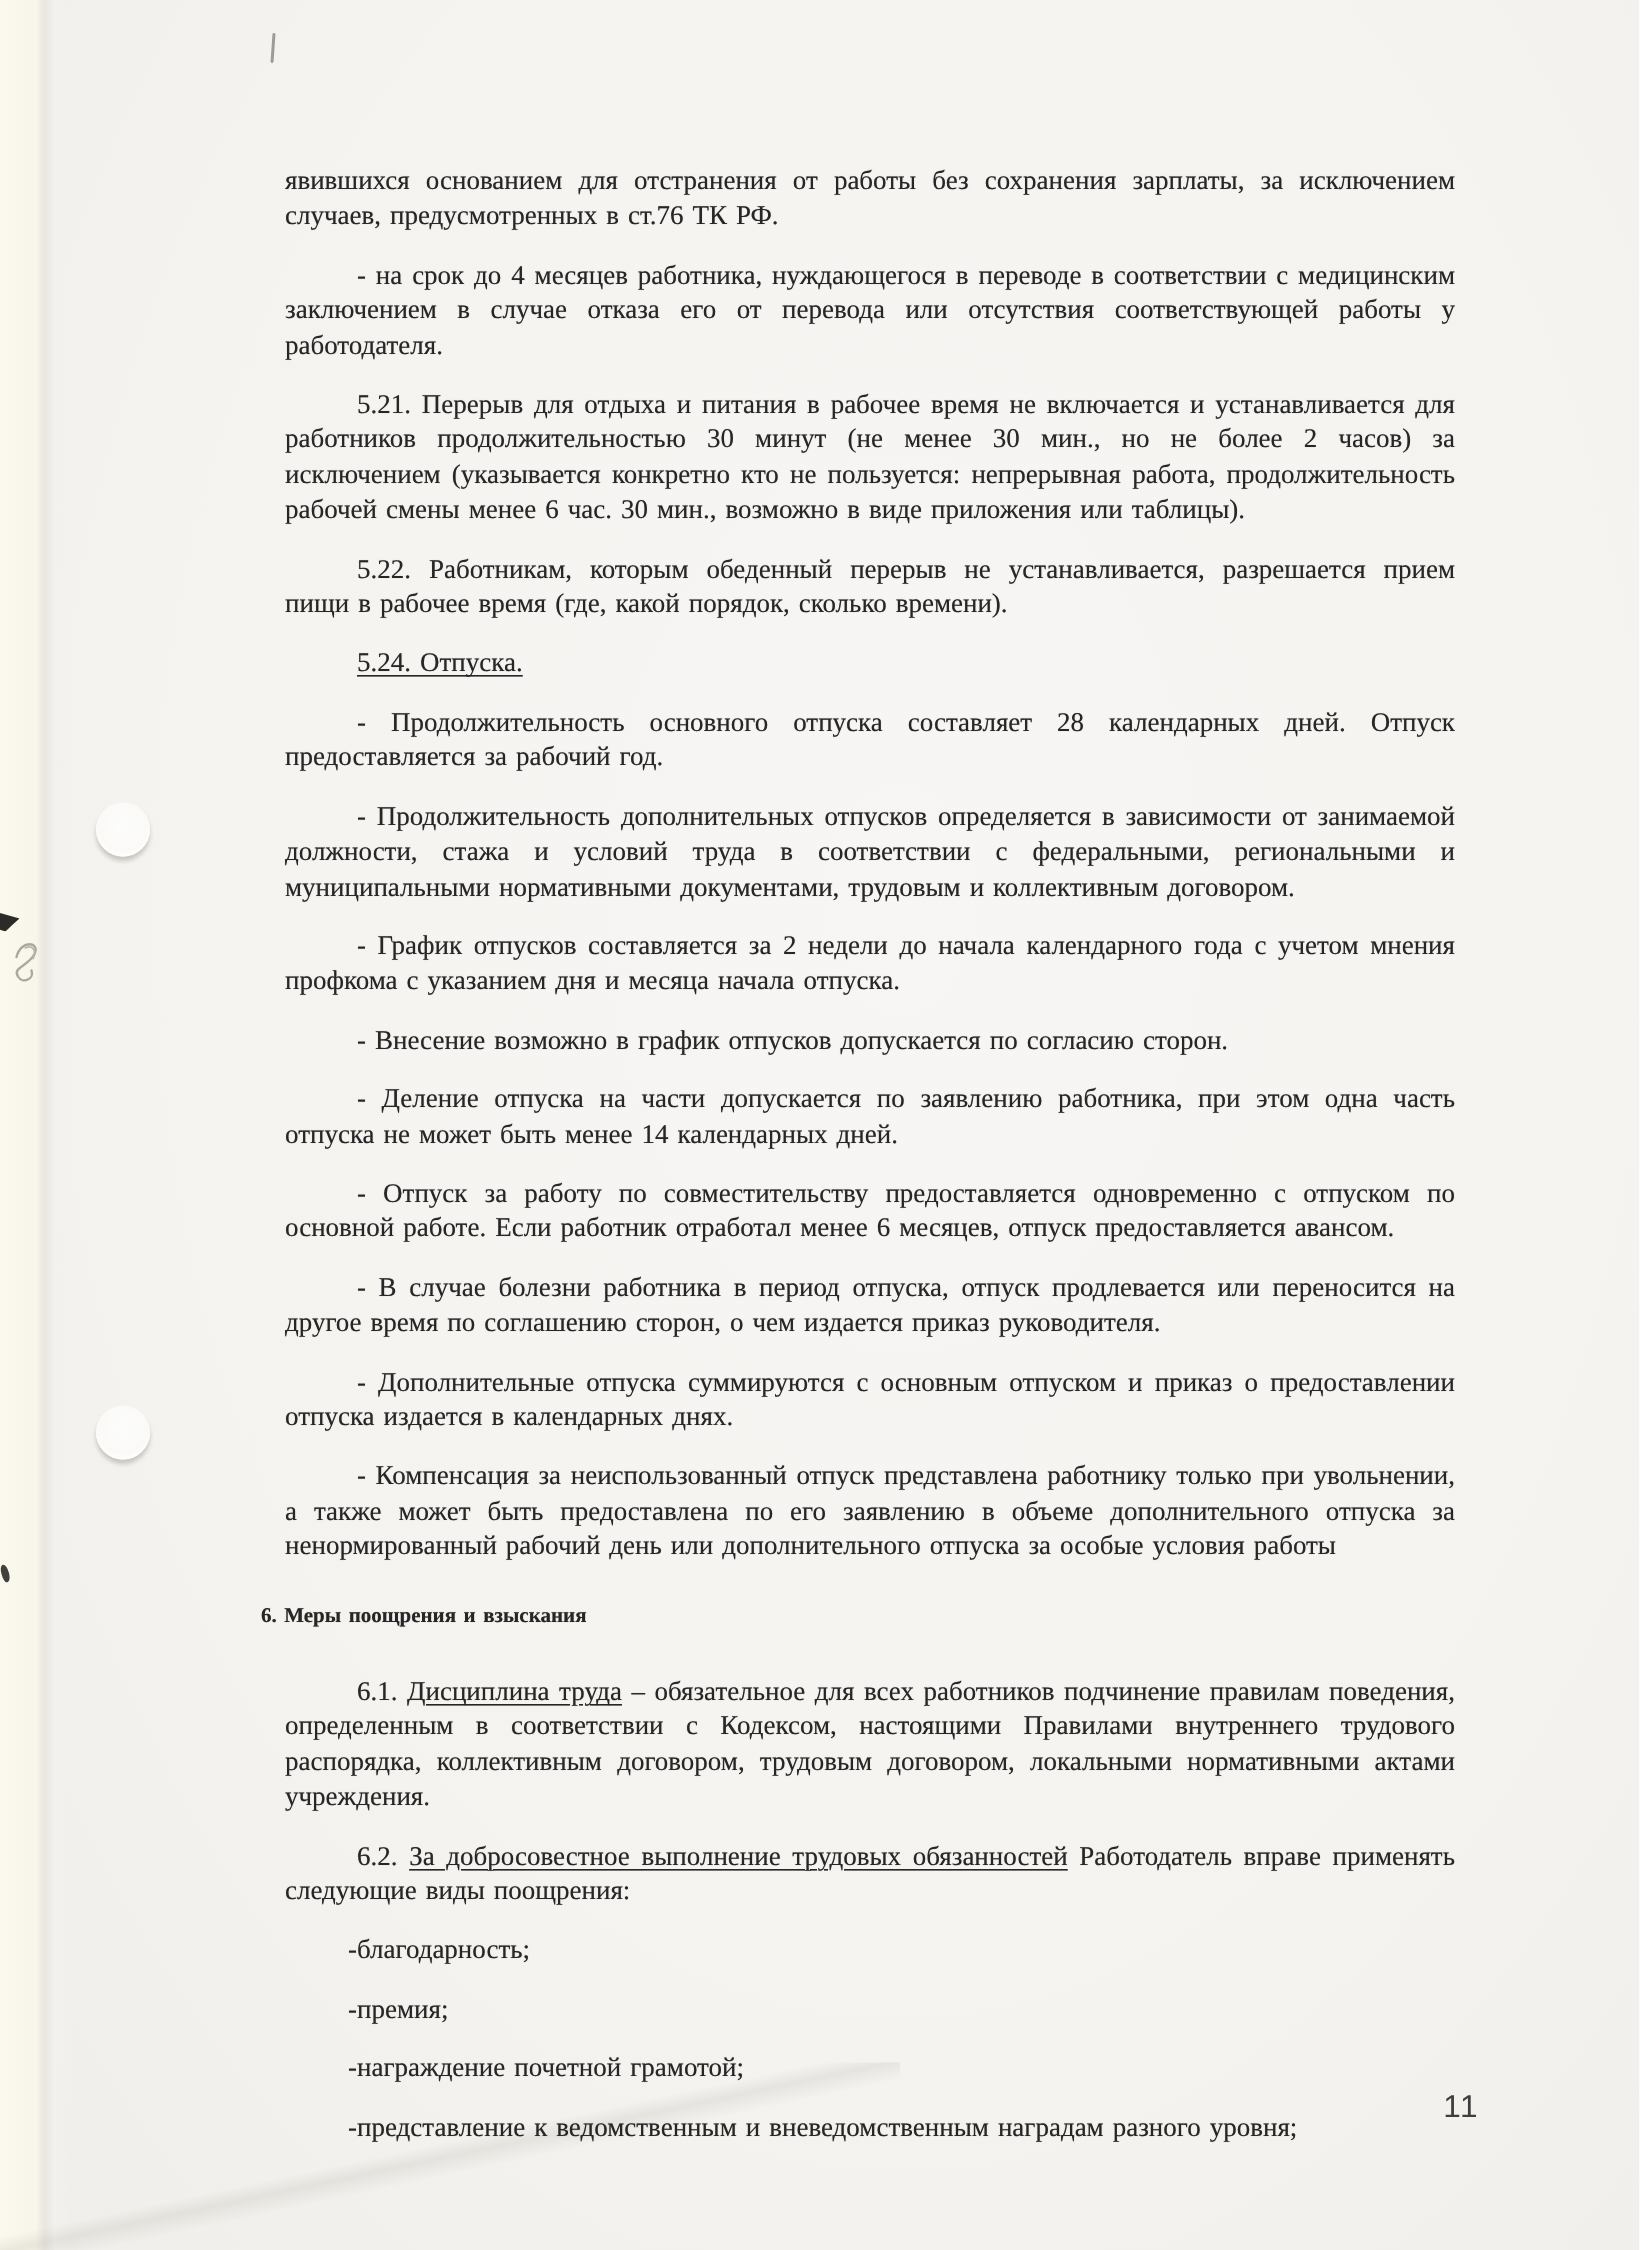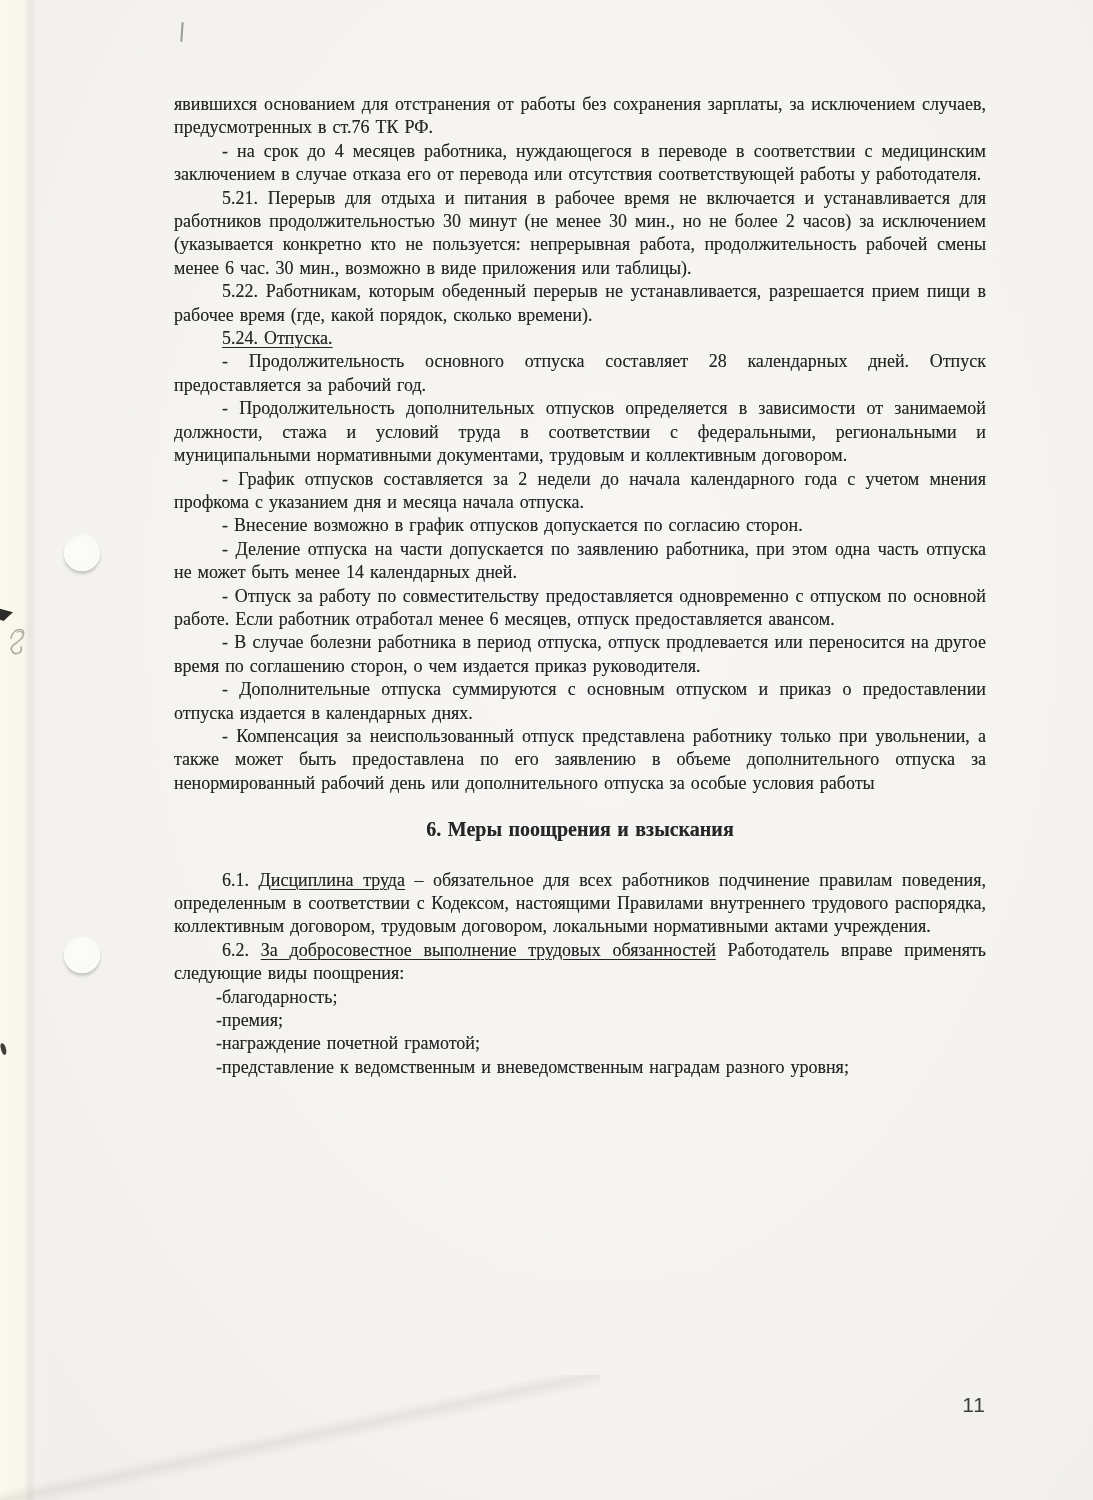--- a/index.html
+++ b/index.html
@@ -17,26 +17,26 @@
     position: absolute; left: 0; top: 0; bottom: 0; width: 48px;
     background: linear-gradient(to right,
       #fbf9ee 0%, #f8f6ea 50%, #e8e6de 62%, #f2f1ed 76%, rgba(242,241,237,0) 100%);
   }
   .textblock {
     position: absolute; left: 174px; top: 93px; width: 812px;
     font-size: 18px; line-height: 23.4px;
     text-shadow: 0 0 0.5px rgba(45,45,45,0.5);
     word-spacing: 1.5px;
   }
-  .para { margin: 0; }
+  .para { margin: 16px; }
   .para.body { text-align: justify; }
   .para.indent { text-indent: 48px; }
   .para.list { text-indent: 42px; text-align: left; }
   .para.heading {
-    text-align: center; font-weight: bold; font-size: 20px;
+    font-weight: bold; font-size: 14px;
     margin: 23px 0 27px 0; text-indent: 0;
   }
   .underline {
     text-decoration: underline;
     text-decoration-thickness: 1.4px;
     text-underline-offset: 2.5px;
   }
   .hand-underline {
     border-bottom: 2px solid rgba(128,126,116,0.8);
     padding-bottom: 2px;

